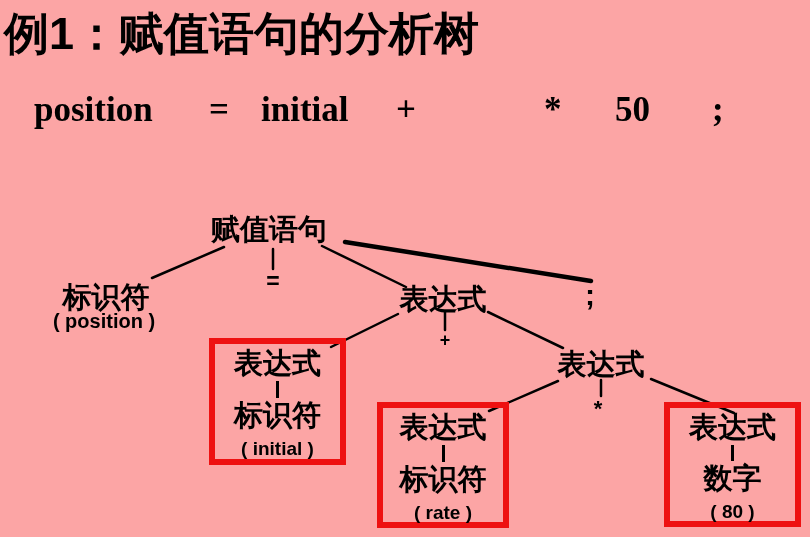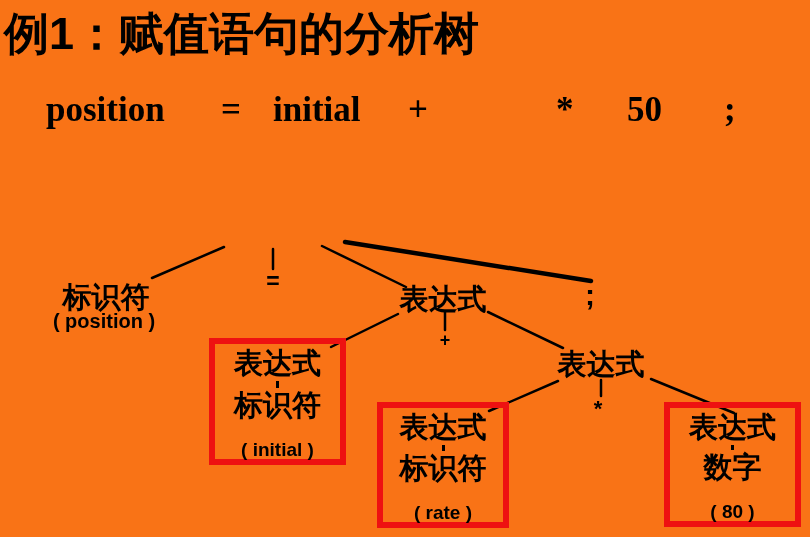--- a/index.html
+++ b/index.html
@@ -1,37 +1,37 @@
 <!DOCTYPE html>
 <html><head>
 <meta charset="utf-8">
 <style>
   * { margin: 0; padding: 0; box-sizing: border-box; }
   html, body { background: #ffffff; }
   .slide {
     position: relative;
     width: 810px;
     height: 537px;
-    background: #f97316;
+    background: #fca5a5;
     overflow: hidden;
     font-family: "Liberation Sans", sans-serif;
     color: #000000;
   }
   
   .title {
     position: absolute;
     left: 4px; top: 4px;
     font-size: 45px;
     font-weight: 900;
     letter-spacing: 0px;
     white-space: nowrap;
     font-family: "Liberation Sans", sans-serif;
   }
   
-  .code-line { position: absolute; left: 16px; top: 90px; width: 644px; height: 50px; }
+  .code-line { position: absolute; left: 4px; top: 90px; width: 644px; height: 50px; }
   .code-tok {
     position: absolute;
     top: 0;
     font-family: "Liberation Serif", serif;
     font-weight: bold;
     font-size: 35px;
     white-space: nowrap;
   }
   .ct-0 { left: 30px; }
   .ct-1 { left: 205px; }
@@ -94,21 +94,21 @@
     font-weight: bold;
     line-height: 1;
     white-space: nowrap;
   }
   .bx-bar { width: 3px; height: 17px; background: #000000; margin: 2px 0; }
   .bx-leaf {
     font-size: 19px;
     font-weight: bold;
     line-height: 1;
     white-space: nowrap;
-    margin-top: 19px;
+    margin-top: 8px;
   }
 </style>
 </head>
 <body>
 
 <div class="slide">
 
   <div class="title">例1：赋值语句的分析树</div>
 
   <div class="code-line">
@@ -128,20 +128,21 @@
     <line x1="322" y1="246" x2="406" y2="287" stroke-width="2.5"></line>
     <line x1="345" y1="242" x2="591" y2="281" stroke-width="4.5"></line>
     <line x1="445" y1="312" x2="445" y2="330" stroke-width="2.5"></line>
     <line x1="398" y1="314" x2="331" y2="347" stroke-width="2.5"></line>
     <line x1="488" y1="312" x2="563" y2="348" stroke-width="2.5"></line>
     <line x1="601" y1="380" x2="601" y2="396" stroke-width="2.5"></line>
     <line x1="558" y1="381" x2="489" y2="411" stroke-width="2.5"></line>
     <line x1="651" y1="379" x2="734" y2="413" stroke-width="2.5"></line>
   </svg>
 
+  <div class="node n-big n-root">赋值语句</div>
   <div class="node n-big n-ident">标识符</div>
   <div class="node n-leaf n-pos">( position )</div>
   <div class="node n-op n-eq">=</div>
   <div class="node n-big n-expr1">表达式</div>
   <div class="node n-semi node">;</div>
   <div class="node n-small n-plus">+</div>
   <div class="node n-big n-expr2">表达式</div>
   <div class="node n-star node">*</div>
 
   <div class="hbox hbox-1">

